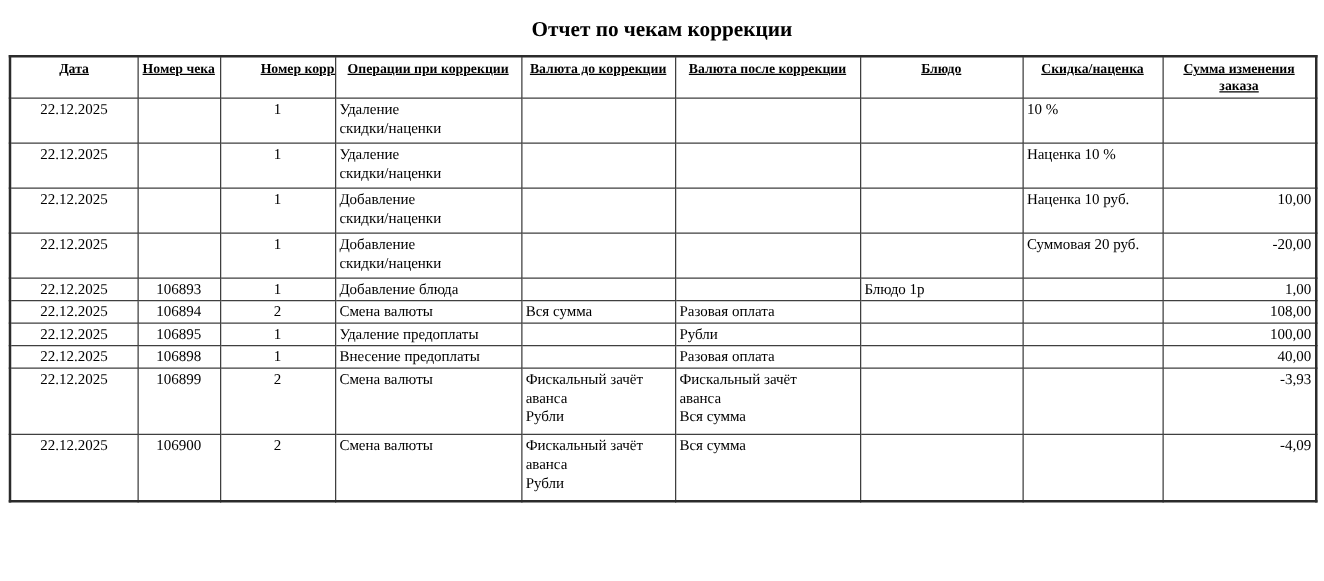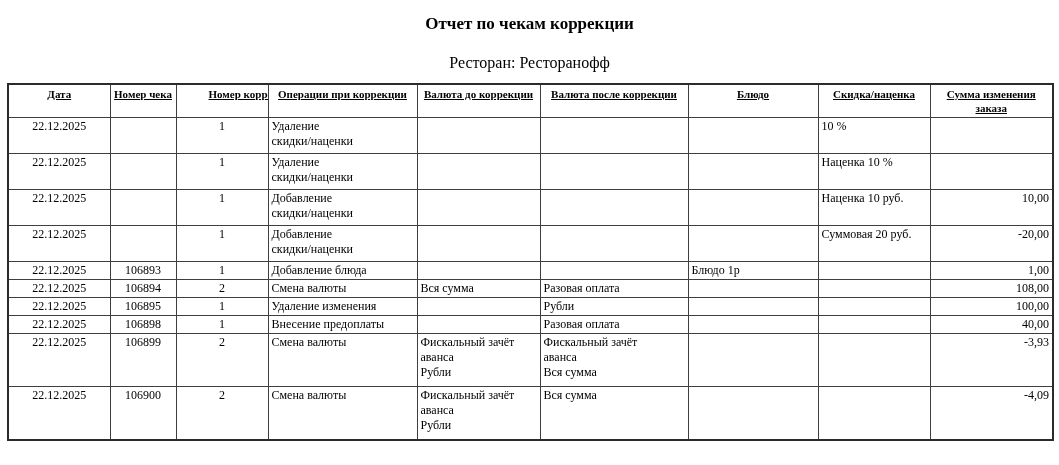--- a/index.html
+++ b/index.html
@@ -63,21 +63,20 @@
   table.report td.col-correction_number { text-align: center; }
   table.report td.col-change_amount { text-align: right; font-family: Liberation Serif, serif; }
   table.report tr.row-2line td { height: 33px; }
   table.report tr.row-3line td { height: 50px; }
 </style>
 </head>
 <body>
 
 <div class="report-header">
   <div class="report-title">Отчет по чекам коррекции</div>
-  <div class="report-restaurant">Ресторан: Ресторанофф</div>
 </div>
 
 <table class="report">
   <colgroup>
     <col style="width:102px">
     <col style="width:66px">
     <col style="width:92px">
     <col style="width:149px">
     <col style="width:123px">
     <col style="width:148px">
@@ -166,21 +165,21 @@
         <td class="col-currency_before">Вся сумма</td>
         <td class="col-currency_after">Разовая оплата</td>
         <td class="col-dish"></td>
         <td class="col-discount_markup"></td>
         <td class="col-change_amount">108,00</td>
       </tr>
       <tr class="row-1line">
         <td class="col-date">22.12.2025</td>
         <td class="col-check_number">106895</td>
         <td class="col-correction_number">1</td>
-        <td class="col-operation">Удаление изменения</td>
+        <td class="col-operation">Удаление предоплаты</td>
         <td class="col-currency_before"></td>
         <td class="col-currency_after">Рубли</td>
         <td class="col-dish"></td>
         <td class="col-discount_markup"></td>
         <td class="col-change_amount">100,00</td>
       </tr>
       <tr class="row-1line">
         <td class="col-date">22.12.2025</td>
         <td class="col-check_number">106898</td>
         <td class="col-correction_number">1</td>

